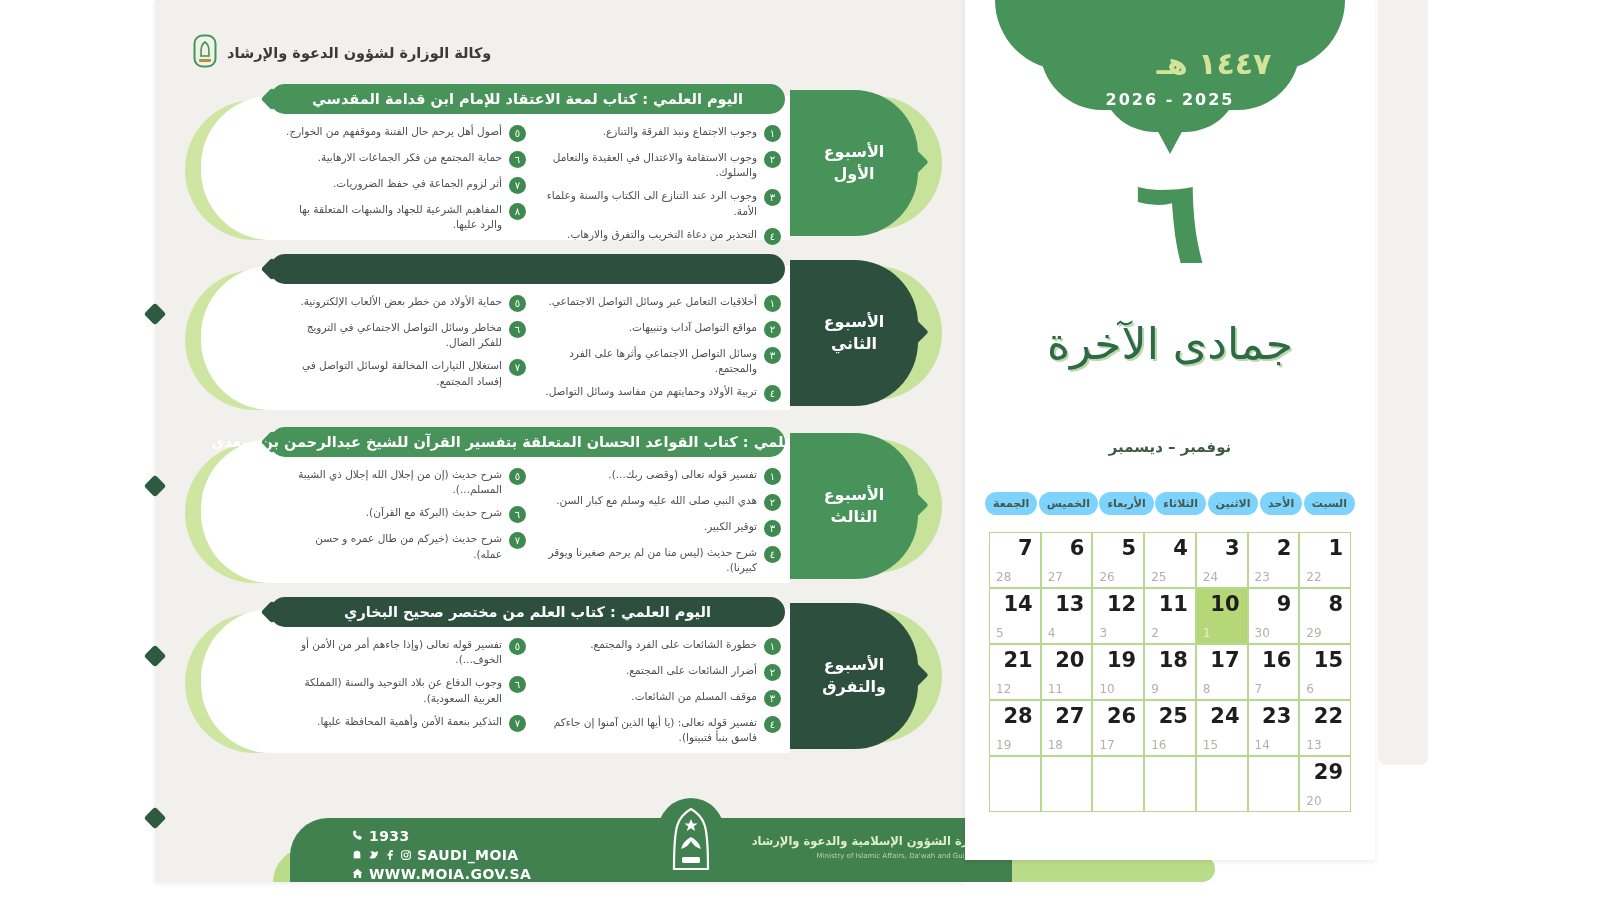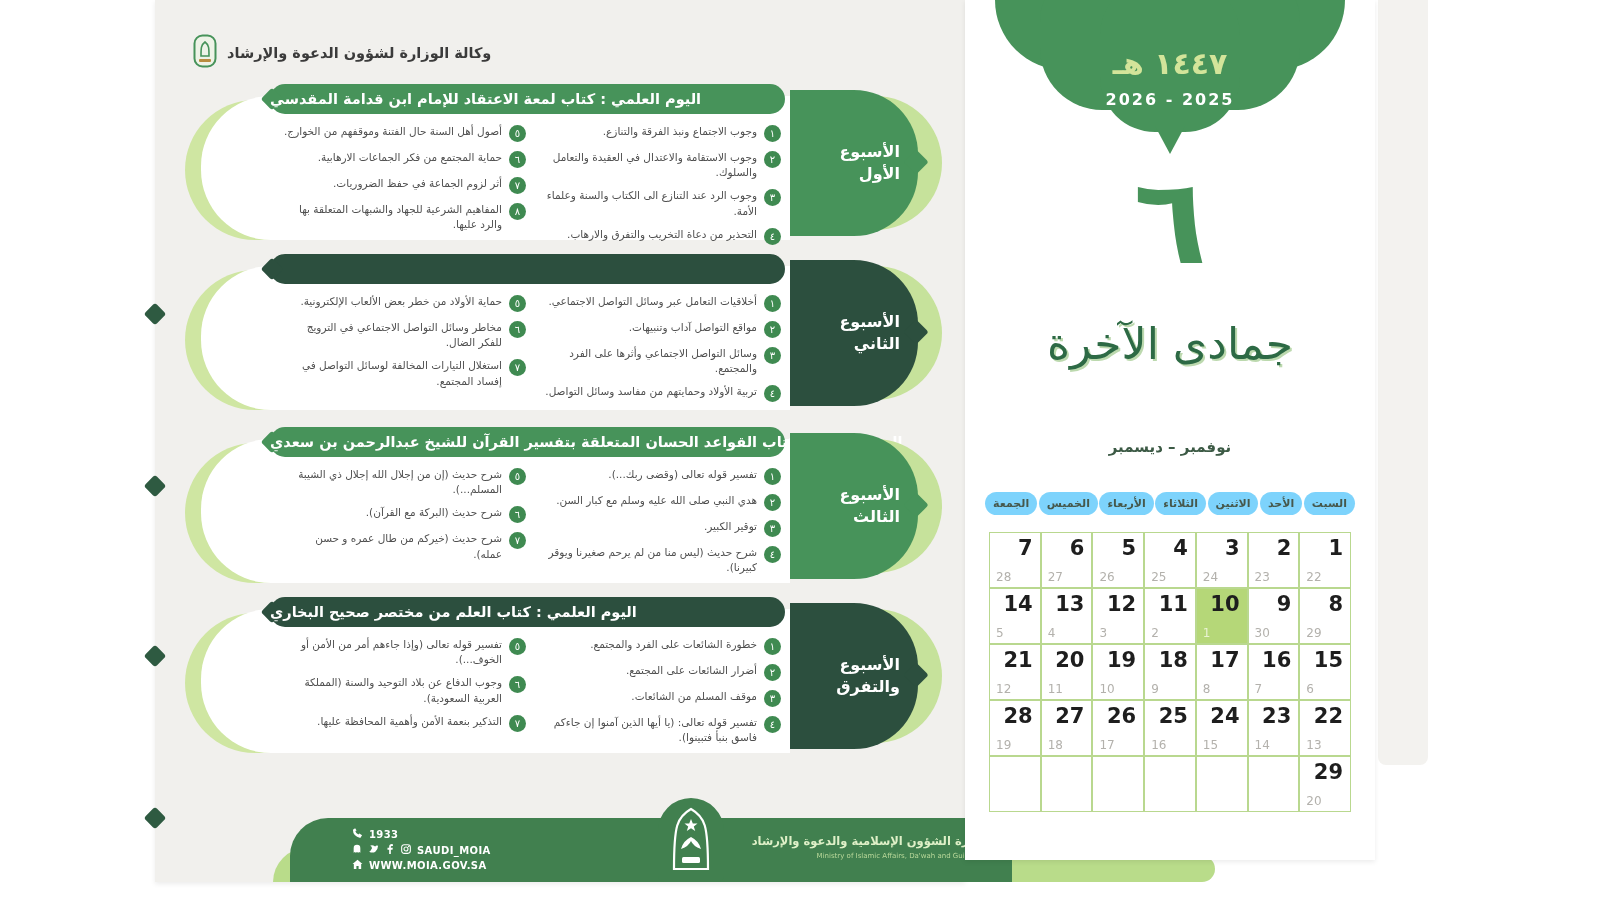--- a/index.html
+++ b/index.html
@@ -13,59 +13,59 @@
 
   .sections-host{position:absolute;left:0;top:0;width:810px;height:810px;}
   .section{position:absolute;left:0;width:810px;height:170px;}
   .section:nth-child(1){top:84px;}
   .section:nth-child(2){top:254px;}
   .section:nth-child(3){top:427px;}
   .section:nth-child(4){top:597px;}
 
   .card-echo{position:absolute;left:30px;top:16px;width:600px;height:140px;border-radius:78px 0 0 78px;background:#cfe6a2;}
   .card{position:absolute;left:46px;top:12px;width:589px;height:144px;border-radius:70px 0 0 70px;background:#ffffff;}
-  .sec-bar{position:absolute;left:115px;top:0;width:515px;height:30px;border-radius:15px;display:flex;align-items:center;justify-content:flex-start;}
+  .sec-bar{position:absolute;left:115px;top:0;width:515px;height:30px;border-radius:15px;display:flex;align-items:center;justify-content:center;}
   .sec-bar .tip{position:absolute;left:-6px;top:7px;width:16px;height:16px;transform:rotate(45deg);border-radius:3px;}
   .theme-medium .sec-bar,.theme-medium .sec-bar .tip{background:#47935a;}
   .theme-dark .sec-bar,.theme-dark .sec-bar .tip{background:#2c4f3e;}
   .sec-title{position:relative;color:#fff;font-size:14.5px;font-weight:bold;direction:rtl;white-space:nowrap;}
 
   .items{position:absolute;left:128px;top:40px;width:498px;display:flex;direction:rtl;gap:12px;}
   .col{flex:1;display:flex;flex-direction:column;gap:8px;}
   .item{display:flex;direction:rtl;align-items:flex-start;gap:7px;}
   .num-dot{flex:0 0 auto;width:17px;height:17px;border-radius:50%;background:#3f8a51;color:#fff;font-size:10px;display:flex;align-items:center;justify-content:center;margin-top:1px;}
   .item-text{font-size:10.5px;line-height:1.45;color:#4f4f4f;text-align:right;}
 
   .week-tab{position:absolute;left:635px;top:6px;width:160px;height:146px;}
   .week-echo{position:absolute;left:14px;top:6px;width:138px;height:134px;border-radius:0 70px 70px 0;background:#c6e29b;}
   .week-body{position:absolute;left:0;top:0;width:128px;height:146px;border-radius:0 64px 64px 0;display:flex;align-items:center;justify-content:center;}
   .week-body .wtip{position:absolute;right:-7px;top:63px;width:18px;height:18px;transform:rotate(45deg);border-radius:3px;}
   .theme-medium .week-body,.theme-medium .wtip{background:#47935a;}
   .theme-dark .week-body,.theme-dark .wtip{background:#2c4f3e;}
-  .week-label{width:92px;color:#fff;font-size:16px;font-weight:bold;direction:rtl;line-height:1.4;}
+  .week-label{width:92px;text-align:center;color:#fff;font-size:16px;font-weight:bold;direction:rtl;line-height:1.4;}
 
   .leaf{position:absolute;width:16px;height:16px;background:#2e5a41;transform:rotate(45deg);border-radius:3px;left:-8px;}
 
   
   .footer-accent-right{position:absolute;left:690px;top:856px;width:370px;height:26px;background:#b9dc8a;border-radius:0 26px 26px 0;z-index:4;}
   .footer-accent-left{position:absolute;left:118px;top:848px;width:60px;height:34px;background:#b9dc8a;border-radius:34px 0 0 0;z-index:4;}
   .footer-band{position:absolute;left:135px;top:818px;width:722px;height:64px;background:#41804f;border-radius:38px 38px 0 0;z-index:5;}
   .contact{position:absolute;left:62px;top:10px;display:flex;flex-direction:column;gap:3px;color:#fff;}
-  .c-row{display:flex;align-items:center;gap:6px;font-size:10px;font-weight:bold;letter-spacing:.4px;}
+  .c-row{display:flex;align-items:center;gap:6px;font-size:14px;font-weight:bold;letter-spacing:.4px;}
   .emblem{position:absolute;left:368px;top:-20px;width:66px;height:84px;background:#41804f;border-radius:33px 33px 6px 6px;display:flex;align-items:center;justify-content:center;}
   .ministry{position:absolute;right:26px;top:16px;text-align:right;direction:rtl;}
   .ministry-ar{font-size:11.5px;font-weight:bold;color:#dff0c8;}
   .ministry-en{font-size:7px;color:#b9d89a;margin-top:4px;direction:ltr;}
 
   
   .cal-panel{position:absolute;left:965px;top:0;width:410px;height:860px;background:#ffffff;z-index:2;box-shadow:0 2px 5px rgba(0,0,0,.08);}
   .edge-strip{position:absolute;left:1378px;top:0;width:50px;height:765px;background:#f3f2ef;z-index:0;border-radius:0 0 8px 8px;}
 
   .dome{position:absolute;left:0;top:0;width:410px;height:160px;}
-  .hijri-year{position:absolute;left:0;top:46px;width:410px;text-align:center;font-size:30px;font-weight:bold;color:#d3e49a;direction:rtl;letter-spacing:2px;}
+  .hijri-year{position:absolute;left:0;top:46px;width:410px;text-align:center;font-size:30px;font-weight:bold;color:#d3e49a;direction:rtl;letter-spacing:2px;padding-left:44px;}
   .greg-years{position:absolute;left:0;top:90px;width:410px;text-align:center;font-size:16px;font-weight:bold;color:#ffffff;letter-spacing:2px;}
   .month-number{position:absolute;left:0;top:156px;width:410px;text-align:center;font-size:120px;font-weight:bold;color:#47935a;line-height:1.1;}
   .month-name{position:absolute;left:0;top:318px;width:410px;text-align:center;font-size:44px;font-weight:normal;color:#2d6a45;direction:rtl;text-shadow:2px 2px 0 #bcd9ae;}
   .greg-months{position:absolute;left:0;top:438px;width:410px;text-align:center;font-size:15px;font-weight:bold;color:#3c5a45;direction:rtl;}
 
   .day-row{position:absolute;left:20px;top:492px;width:370px;display:flex;direction:rtl;justify-content:space-between;}
   .day-pill{background:#7dd3fc;color:#46584c;font-size:11px;font-weight:bold;padding:5px 8px;border-radius:13px;direction:rtl;white-space:nowrap;}
 
   .grid{position:absolute;left:24px;top:532px;width:362px;display:grid;direction:rtl;grid-template-columns:repeat(7,1fr);grid-auto-rows:56px;}
   .cell{position:relative;background:#fff;border:0.8px solid #b9d88f;}
@@ -120,21 +120,21 @@
   </div>
 
   <div class="item">
     <span class="num-dot">٤</span>
     <span class="item-text">التحذير من دعاة التخريب والتفرق والارهاب.</span>
   </div>
 </div>
       <div class="col col-left">
   <div class="item">
     <span class="num-dot">٥</span>
-    <span class="item-text">أصول أهل السنة حال الفتنة وموقفهم من الخوارج.</span>
+    <span class="item-text">أصول أهل يرحم حال الفتنة وموقفهم من الخوارج.</span>
   </div>
 
   <div class="item">
     <span class="num-dot">٦</span>
     <span class="item-text">حماية المجتمع من فكر الجماعات الارهابية.</span>
   </div>
 
   <div class="item">
     <span class="num-dot">٧</span>
     <span class="item-text">أثر لزوم الجماعة في حفظ الضروريات.</span>

